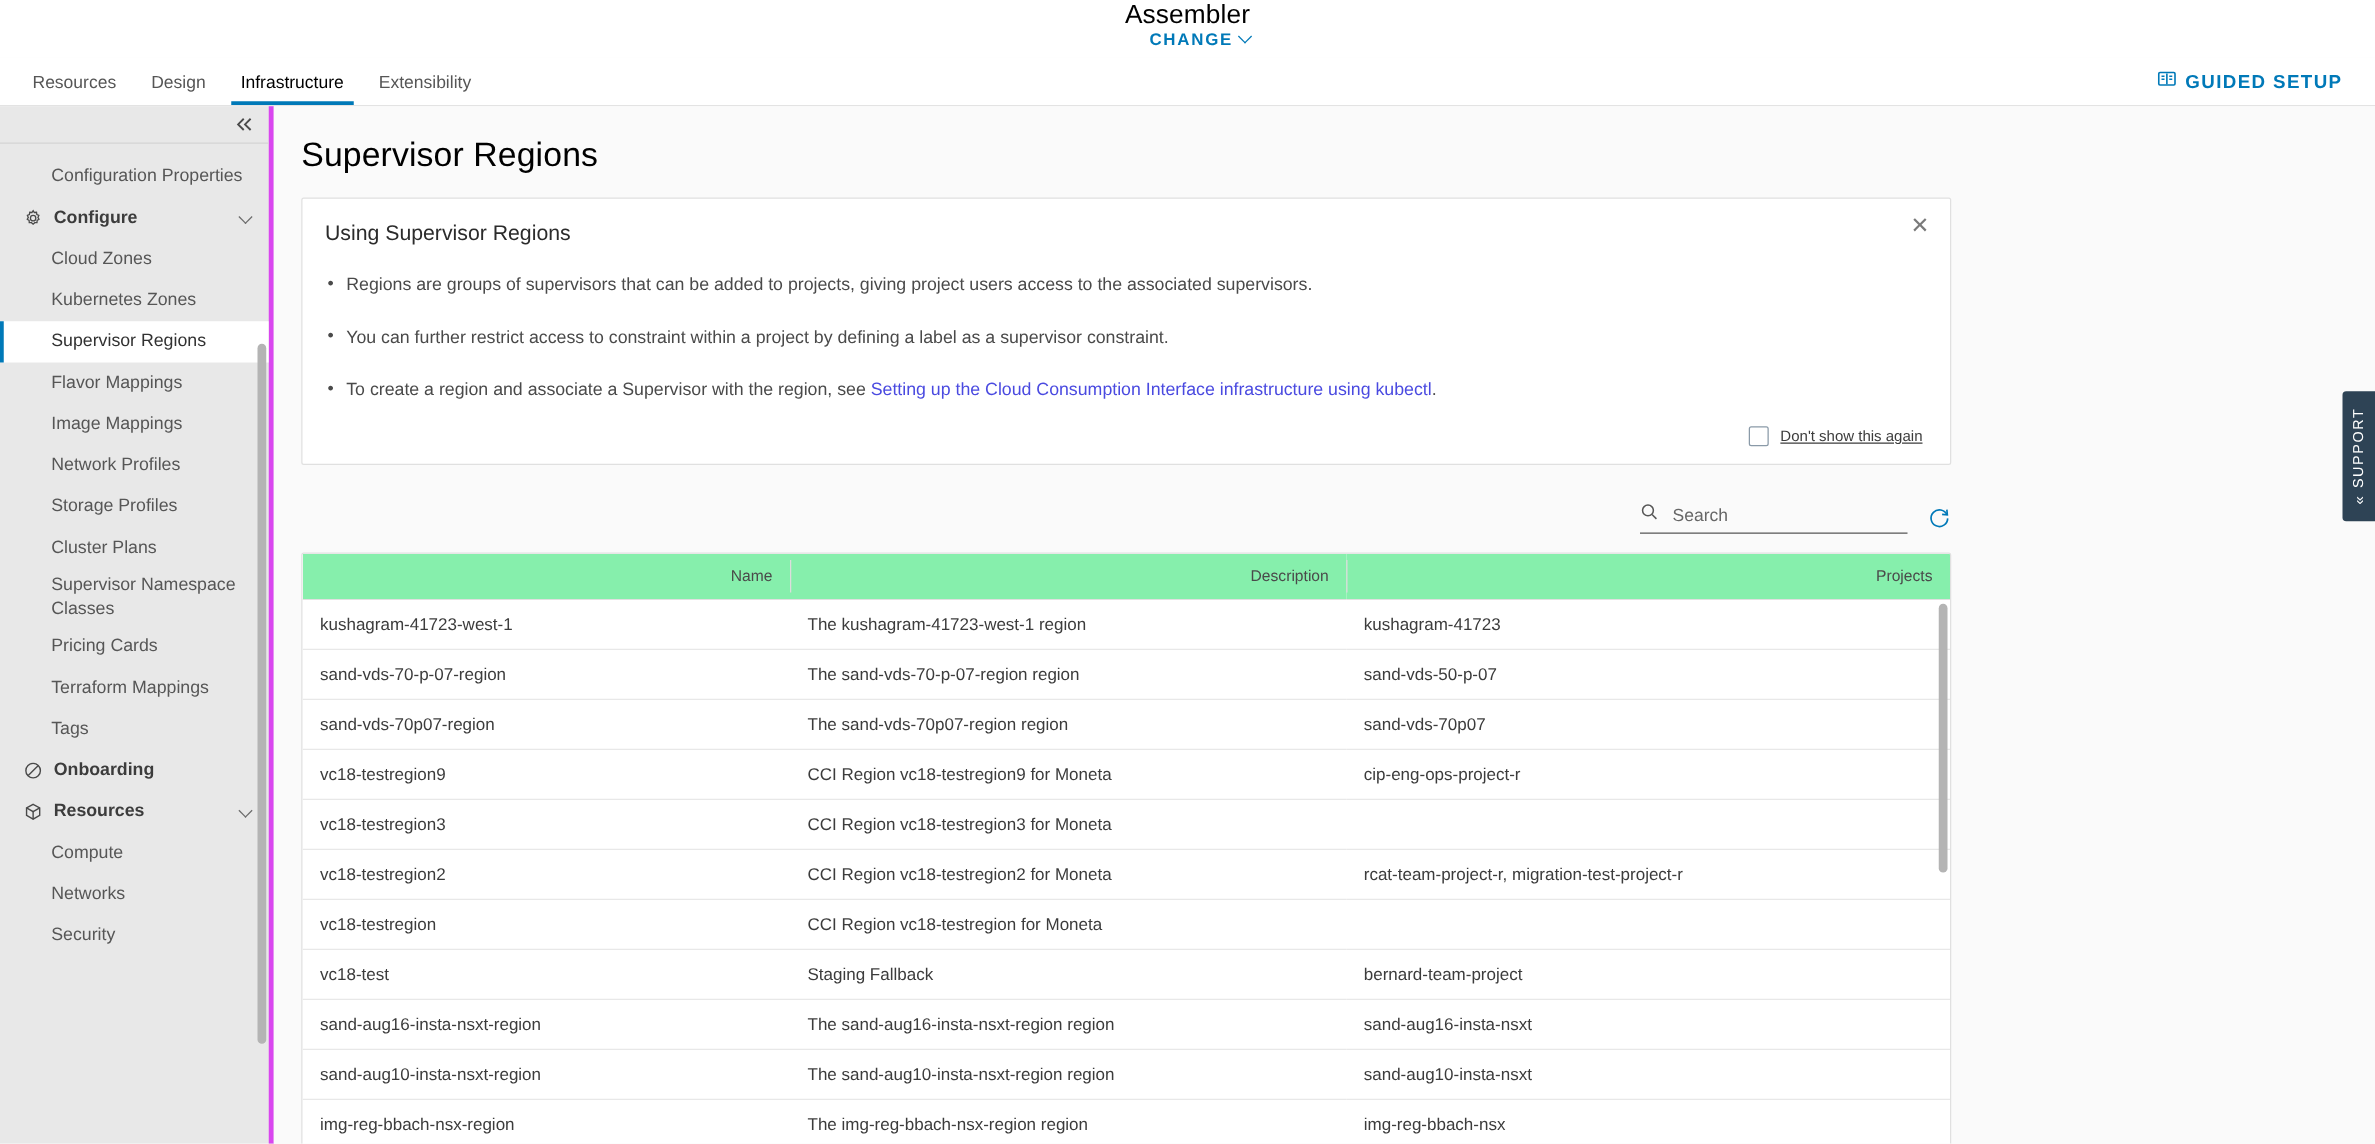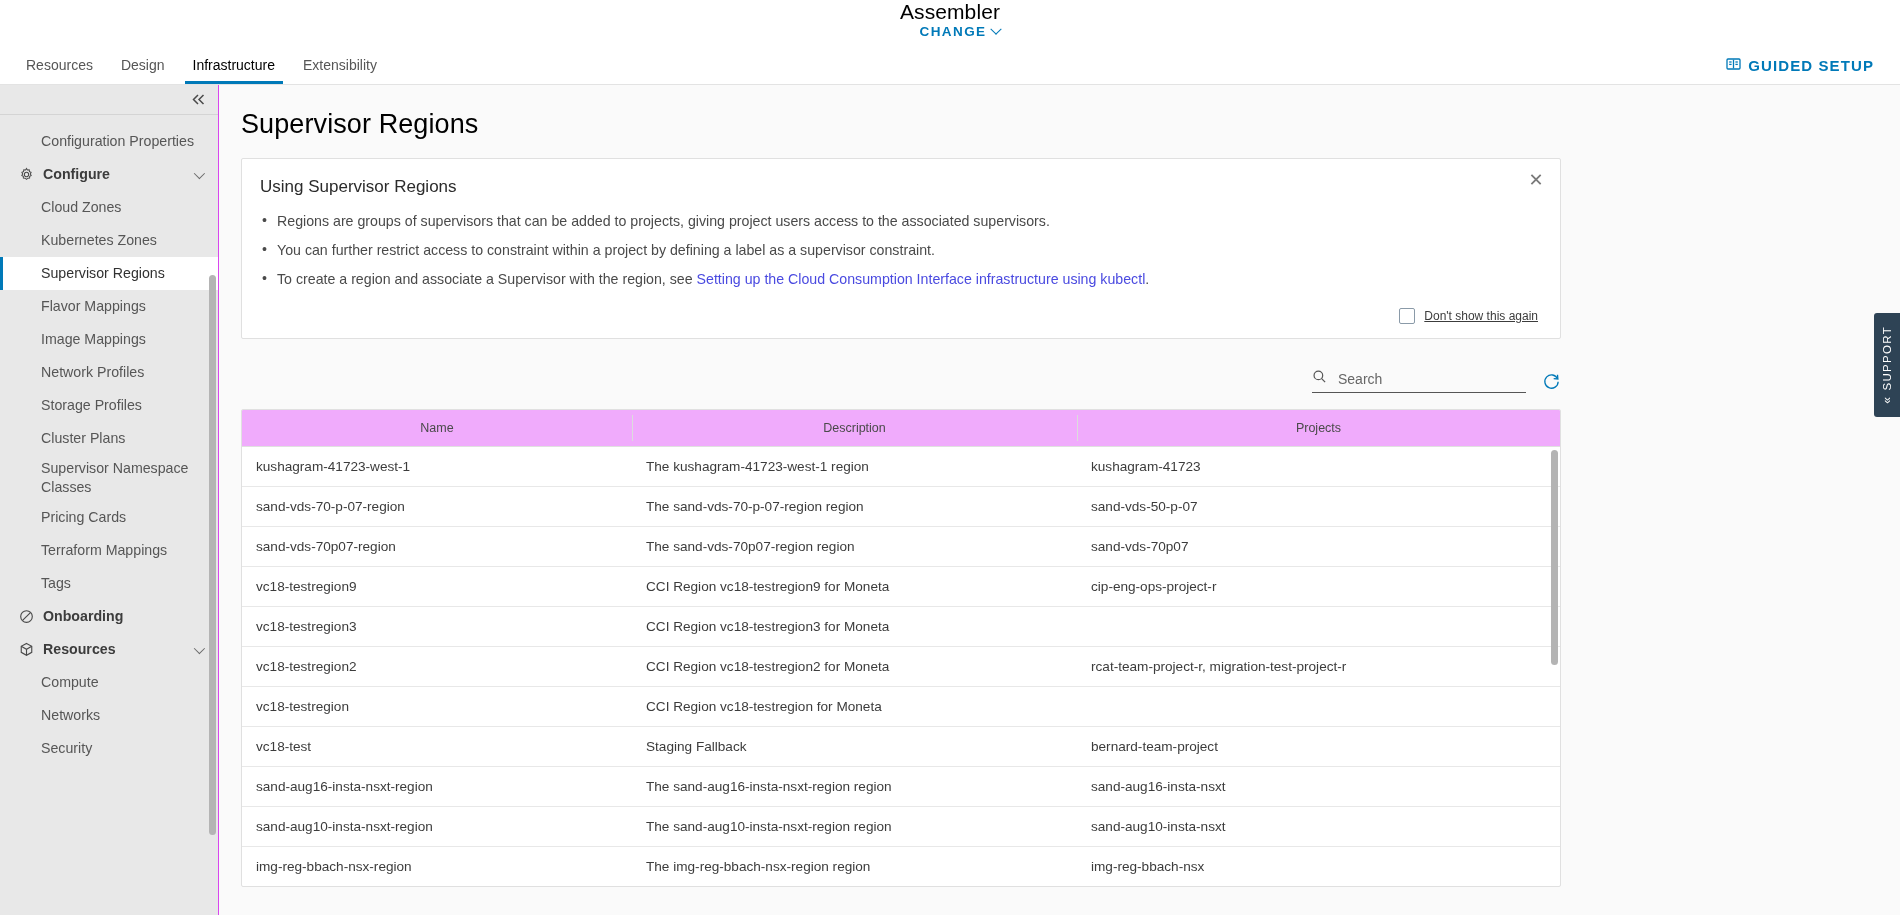--- a/index.html
+++ b/index.html
@@ -100,21 +100,21 @@
     height: calc(915px - 46px - 39px);
     position: relative;
   }
 
   
   .sidebar {
     width: 219px;
     background: #e8e8e8;
     position: relative;
     flex: 0 0 219px;
-    border-right: 1px solid #d946ef;
+    border-right: 4px solid #d946ef;
   }
   .sidebar-collapse {
     height: 30px;
     display: flex;
     align-items: center;
     justify-content: flex-end;
     padding-right: 12px;
     border-bottom: 1px solid #d4d4d4;
     cursor: pointer;
     color: #4a4a4a;
@@ -214,20 +214,21 @@
     margin: 0; padding: 0;
     list-style: none;
   }
   .info-card li {
     position: relative;
     padding-left: 17px;
     font-size: 14.2px;
     color: #4a4a4a;
     line-height: 1.55;
     margin-bottom: 7px;
+    margin-top: 20px;
   }
   .info-card li::before {
     content: "•";
     position: absolute;
     left: 2px; top: -1px;
     color: #4a4a4a;
   }
   .info-card a {
     color: #4a4ae0;
     text-decoration: none;
@@ -302,25 +303,25 @@
     position: relative;
     height: 478px;
     overflow: hidden;
   }
   table {
     border-collapse: collapse;
     width: 100%;
     table-layout: fixed;
   }
   thead th {
-    background: #f0abfc;
+    background: #86efac;
     font-size: 12.5px;
     font-weight: 400;
     color: #4a4a4a;
-    text-align: center;
+    text-align: right;
     padding: 11px 14px;
     border-bottom: 1px solid #e0e0e0;
     position: relative;
   }
   thead th + th::before {
     content: "";
     position: absolute;
     left: 0; top: 5px; bottom: 5px;
     width: 1px;
     background: #dcdcdc;

